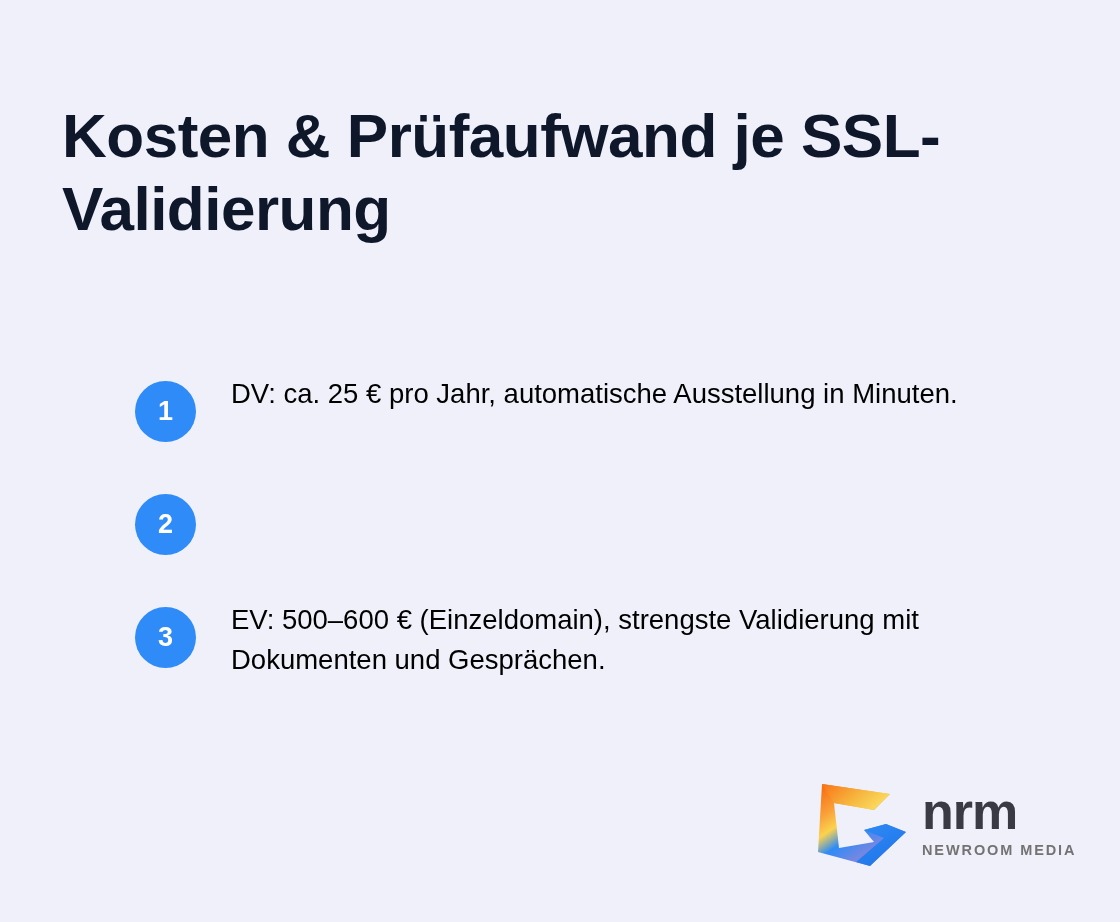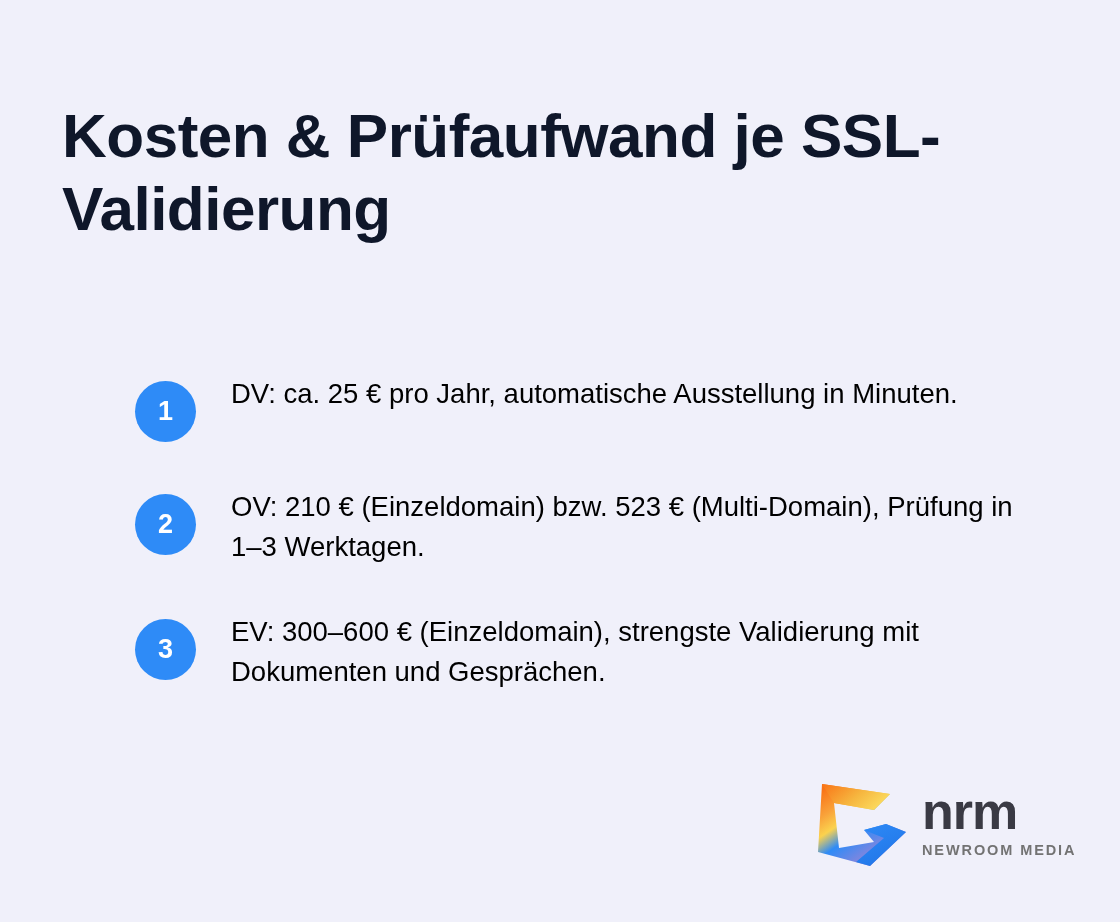--- a/index.html
+++ b/index.html
@@ -124,26 +124,25 @@
 
   <ul class="list">
 
     <li class="list-item">
       <span class="badge">1</span>
       <span class="item-text">DV: ca. 25 € pro Jahr, automatische Ausstellung in Minuten.</span>
     </li>
 
     <li class="list-item">
       <span class="badge">2</span>
-      <span class="item-text">OV: 210 € (Einzeldomain) bzw. 523 € (Multi-Domain), Prüfung in 1–3 Werktagen.</span>
     </li>
 
     <li class="list-item">
       <span class="badge">3</span>
-      <span class="item-text">EV: 300–600 € (Einzeldomain), strengste Validierung mit Dokumenten und Gesprächen.</span>
+      <span class="item-text">EV: 500–600 € (Einzeldomain), strengste Validierung mit Dokumenten und Gesprächen.</span>
     </li>
 
   </ul>
 
   <div class="logo">
     <svg class="logo-mark" viewBox="0 0 98 88" xmlns="http://www.w3.org/2000/svg">
       <defs>
         <linearGradient id="nrmGrad" x1="0.12" y1="0.02" x2="0.82" y2="0.98">
           <stop offset="0%" stop-color="#f97316"></stop>
           <stop offset="22%" stop-color="#f9a23a"></stop>

